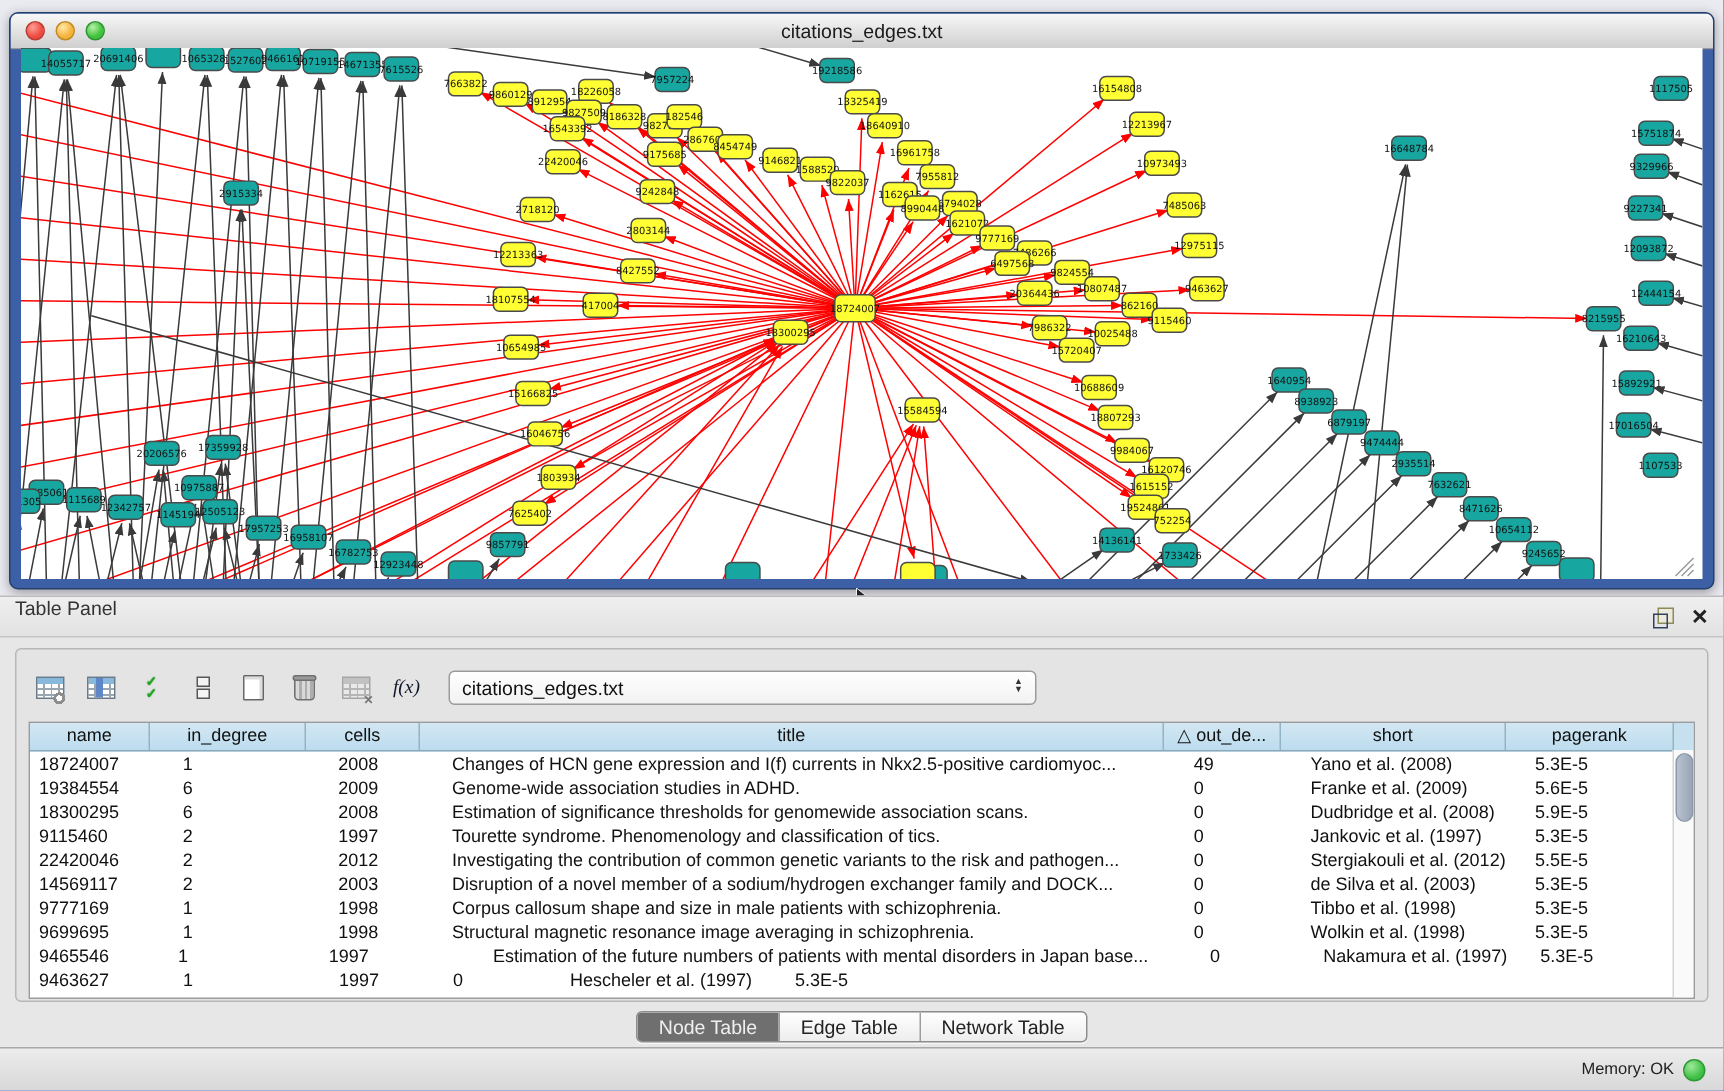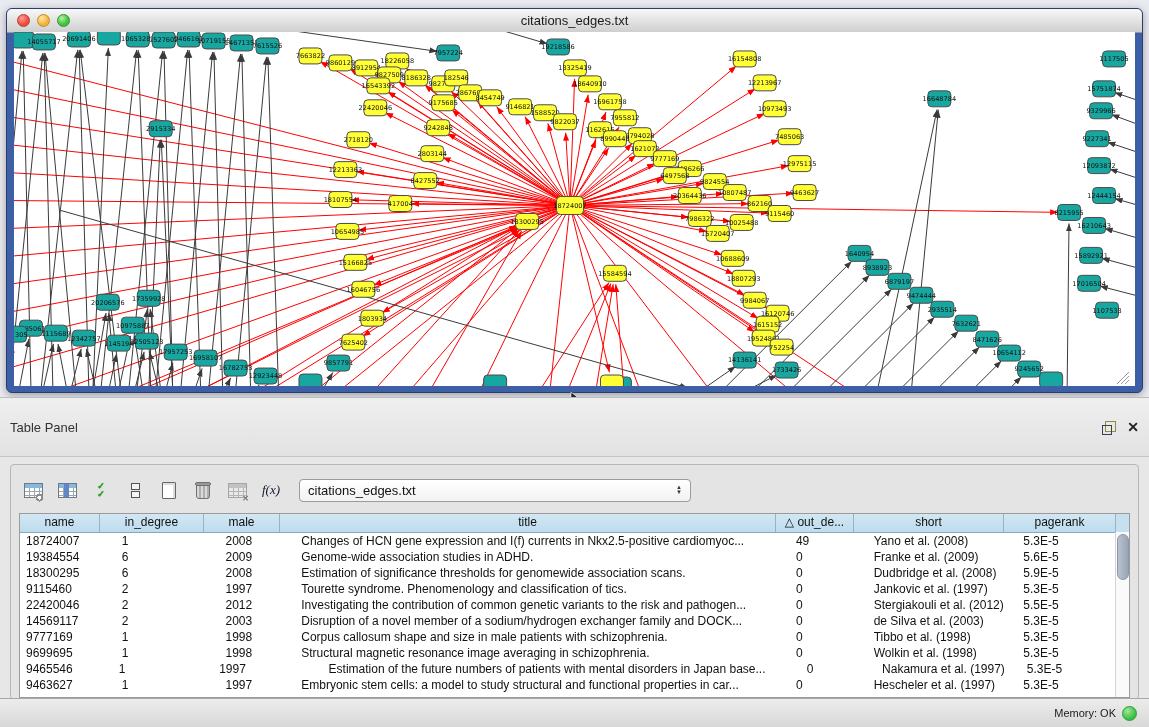--- a/index.html
+++ b/index.html
@@ -10,21 +10,21 @@
   .traffic{position:absolute;left:10px;top:5px;display:flex;gap:7px;}
   .tl{width:13px;height:13px;border-radius:50%;box-sizing:border-box;}
   .tl.red{background:radial-gradient(circle at 35% 30%,#ff9d96,#ee4b40 60%);border:1px solid #b93c32;}
   .tl.yellow{background:radial-gradient(circle at 35% 30%,#ffe9a8,#f5b23a 60%);border:1px solid #c08a24;}
   .tl.green{background:radial-gradient(circle at 35% 30%,#b6f0a8,#3fc23c 60%);border:1px solid #2f9430;}
   .win-title{margin:0 auto;font-size:13px;color:#1a1a1a;}
   .canvas{position:absolute;left:7px;top:23px;right:7px;bottom:6px;background:#fff;overflow:hidden;}
   .canvas svg{display:block;width:100%;height:100%;}
   
   .table-panel{position:absolute;left:0;top:397px;width:1149px;height:302px;background:#e7e7e7;border-top:1px solid #bcbcbc;}
-  .tp-header{height:26px;display:flex;align-items:center;padding:16px 10px;border-bottom:1px solid #c6c6c6;background:linear-gradient(#efefef,#e2e2e2);}
+  .tp-header{height:26px;display:flex;padding:0 10px;border-bottom:1px solid #c6c6c6;background:linear-gradient(#efefef,#e2e2e2);}
   .tp-title{font-size:13px;color:#333;}
   .tp-actions{margin-left:auto;display:flex;align-items:center;gap:12px;}
   .float-icon{position:relative;width:13px;height:13px;}
   .float-icon .sq1{position:absolute;left:3px;top:0;width:9px;height:9px;border:1px solid #8d8a5a;background:#eceadd;}
   .float-icon .sq2{position:absolute;left:0;top:4px;width:8px;height:8px;border:1px solid #33415e;background:transparent;}
   .close-icon{font-size:14px;font-weight:bold;color:#222;line-height:14px;}
   .tp-inner{margin:7px 10px 0 10px;border:1px solid #b7b7b7;border-radius:4px;background:#e4e4e4;padding:8px 8px 0 8px;height:236px;box-sizing:border-box;}
   .toolbar{display:flex;align-items:center;gap:10px;height:30px;margin:2px 0 8px 2px;}
   .tool{width:24px;height:24px;display:flex;align-items:center;justify-content:center;position:relative;}
   .tbl{width:17px;height:13px;border:1px solid #6a7a88;background:
@@ -788,21 +788,21 @@
         <span class="arrows">
             <span>▲</span>
             <span>▼</span>
           </span>
       </div>
     </div>
     <div class="grid">
       <div class="thead" id="thead">
           <div class="th" style="width: 80px;">name</div>
           <div class="th" style="width: 104px;">in_degree</div>
-          <div class="th" style="width: 76px;">male</div>
+          <div class="th" style="width: 76px;">cells</div>
           <div class="th" style="width: 496px;">title</div>
           <div class="th" style="width: 78px;">△ out_de...</div>
           <div class="th" style="width: 150px;">short</div>
           <div class="th" style="width: 112px;">pagerank</div>
         </div>
       <div id="tbody">
           <div class="trow">
             <div class="td" style="width: 96px;">18724007</div>
             <div class="td" style="width: 104px;">1</div>
             <div class="td" style="width: 76px;">2008</div>
@@ -880,21 +880,20 @@
             <div class="td" style="width: 76px;">1997</div>
             <div class="td" style="width: 496px; margin-left: 36px;">Estimation of the future numbers of patients with mental disorders in Japan base...</div>
             <div class="td" style="width: 78px;">0</div>
             <div class="td" style="width: 150px;">Nakamura et al. (1997)</div>
             <div class="td" style="width: 112px;">5.3E-5</div>
           </div>
           <div class="trow">
             <div class="td" style="width: 96px;">9463627</div>
             <div class="td" style="width: 104px;">1</div>
             <div class="td" style="width: 76px;">1997</div>
-            <div class="td" style="width: 496px;">Embryonic stem cells: a model to study structural and functional properties in car...</div>
             <div class="td" style="width: 78px;">0</div>
             <div class="td" style="width: 150px;">Hescheler et al. (1997)</div>
             <div class="td" style="width: 112px;">5.3E-5</div>
           </div>
         </div>
       <div class="vscroll">
         <div class="vthumb"></div>
       </div>
     </div>
     <div class="tabs">

